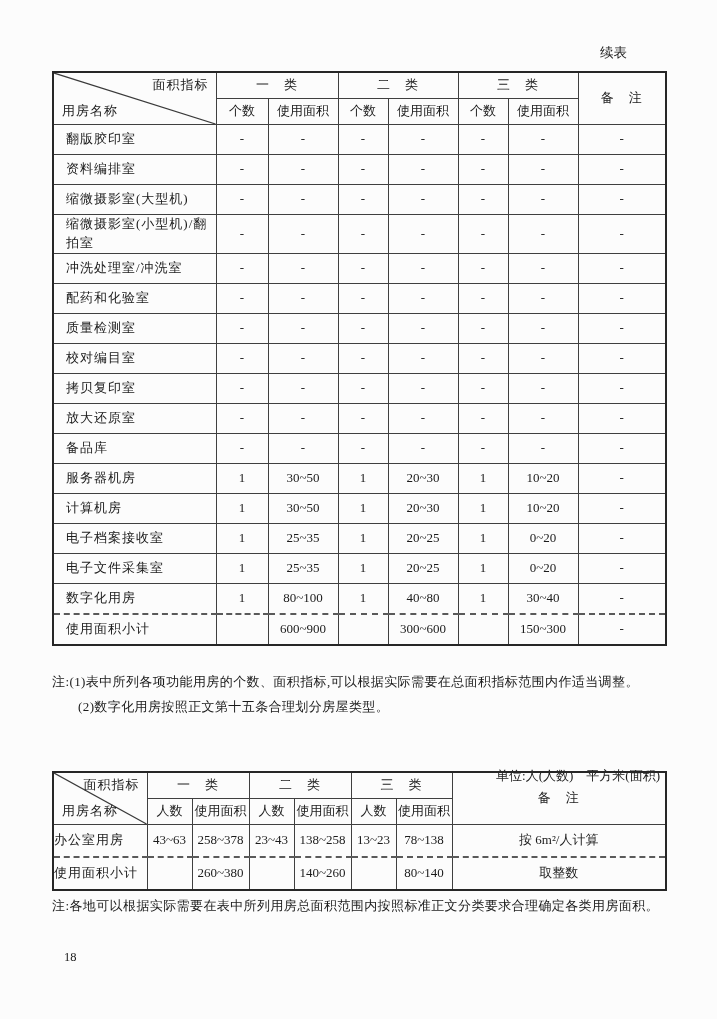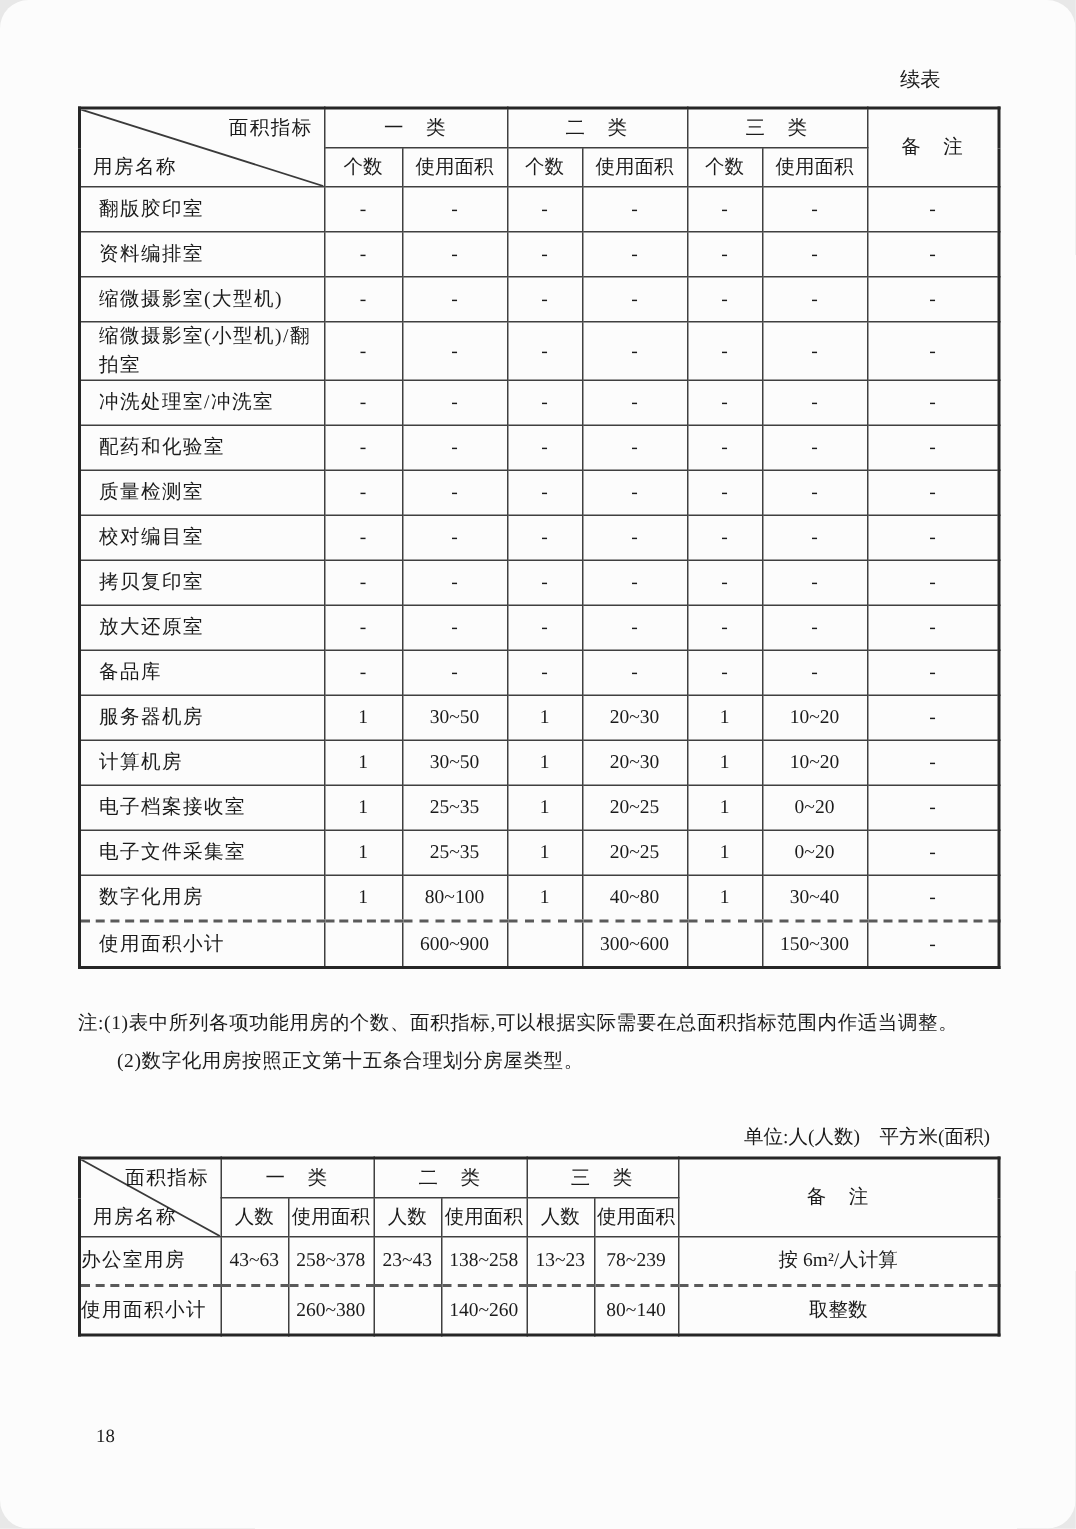--- a/index.html
+++ b/index.html
@@ -1,20 +1,19 @@
 <!DOCTYPE html>
 <html><head>
 <meta charset="utf-8">
 <style>
   html,body{margin:0;padding:0;background:#e8e8e8;}
   .page{
     position:relative;width:717px;height:1019px;margin:0 auto;
     background:#fcfcfc;color:#1b1b1b;overflow:hidden;
     font-family:"Liberation Serif","DejaVu Serif",serif;
-    border-radius:19px;
   }
   .abs{position:absolute;left:52px;width:613px;}
   .continued{top:44px;text-align:right;padding-right:38px;box-sizing:border-box;font-size:13.5px;}
   
   table{border-collapse:collapse;table-layout:fixed;width:613px;background:transparent;}
   table{border:2px solid #262626;}
   th,td{border:1px solid #3f3f3f;padding:0;font-size:13px;font-weight:normal;text-align:center;line-height:1.25;vertical-align:middle;overflow:hidden;}
   #table1{top:71px;}
   #table2{top:771px;}
   #table1 thead th{height:25px;}
@@ -32,21 +31,21 @@
   svg.diag{position:absolute;top:0;left:0;width:100%;height:100%;display:block;}
   svg.diag line{stroke:#3a3a3a;stroke-width:1.2;vector-effect:non-scaling-stroke;}
   .group-th{letter-spacing:1px;}
   
   .notes1{top:657px;font-size:13px;line-height:25px;letter-spacing:0.4px;margin-top:12px;}
   .note-line-2{padding-left:26px;}
   .table2-title{
     top:724px;text-align:center;font-weight:bold;font-size:14.5px;letter-spacing:0.5px;
     font-family:"Liberation Sans","DejaVu Sans",sans-serif;
   }
-  .unit-line{top:749px;text-align:right;padding-right:5px;box-sizing:border-box;font-size:13px;}
+  .unit-line{top:767px;text-align:right;padding-right:5px;box-sizing:border-box;font-size:13px;}
   .note2{top:893px;font-size:13px;line-height:25px;text-align:justify;letter-spacing:0.4px;}
   .page-number{position:absolute;top:950px;left:64px;font-size:12.5px;}
 </style>
 </head>
 <body>
 
 <div class="page">
 
   <div class="abs continued">续表</div>
 
@@ -300,32 +299,33 @@
       </tr>
     </thead>
     <tbody>
         <tr>
           <td class="name-cell">办公室用房</td>
           <td class="value-cell">43~63</td>
           <td class="value-cell">258~378</td>
           <td class="value-cell">23~43</td>
           <td class="value-cell">138~258</td>
           <td class="value-cell">13~23</td>
-          <td class="value-cell">78~239</td>
+          <td class="value-cell">78~138</td>
           <td class="value-cell">按 6m²/人计算</td>
         </tr>
         <tr class="subtotal">
           <td class="name-cell">使用面积小计</td>
           <td class="value-cell"></td>
           <td class="value-cell">260~380</td>
           <td class="value-cell"></td>
           <td class="value-cell">140~260</td>
           <td class="value-cell"></td>
           <td class="value-cell">80~140</td>
           <td class="value-cell">取整数</td>
         </tr>
       </tbody>
   </table>
 
+  <div class="abs note2">注:各地可以根据实际需要在表中所列用房总面积范围内按照标准正文分类要求合理确定各类用房面积。</div>
 
   <div class="page-number">18</div>
 
 </div>
 
 </body></html>

